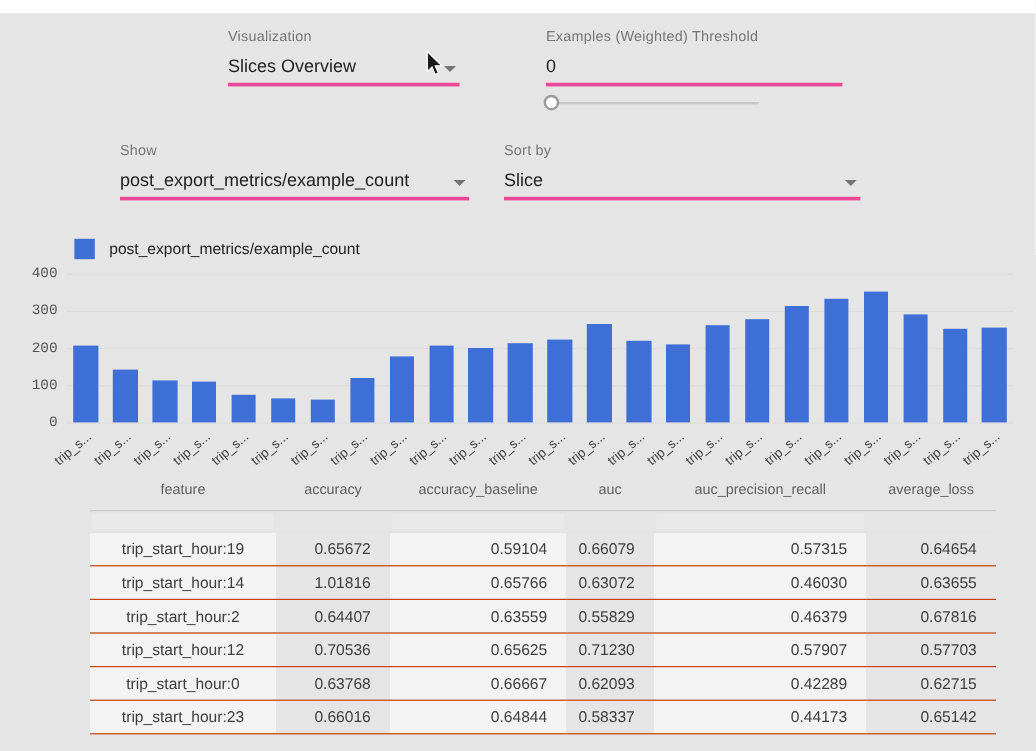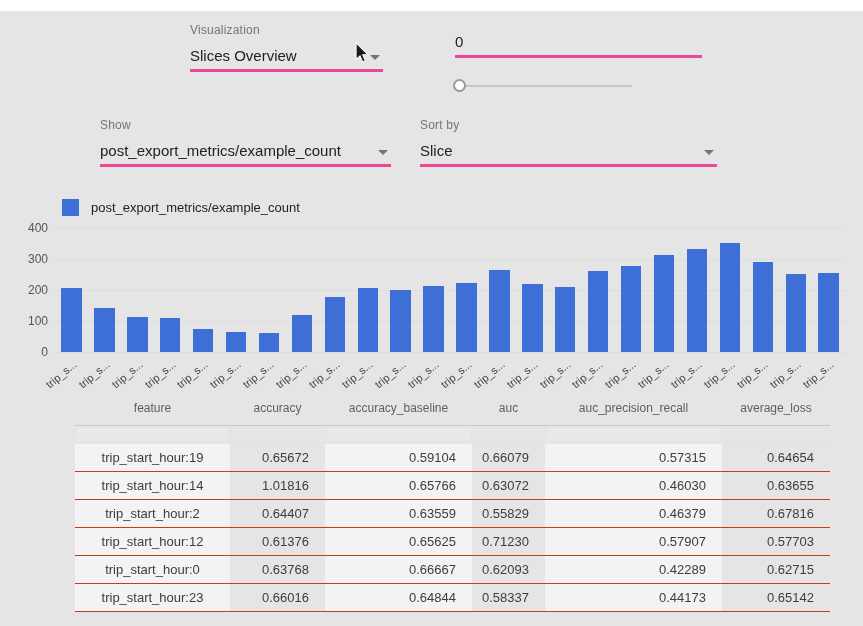--- a/index.html
+++ b/index.html
@@ -48,21 +48,21 @@
   }
   
   .cursor { position: absolute; left: 355px; top: 31px; z-index: 50; }
   
   .legend { position: absolute; left: 62px; top: 188px; display: flex; align-items: center; }
   .legend-swatch { width: 17px; height: 17px; background:#3e6fd7; }
   .legend-label { margin-left: 12px; font-size: 13px; color: #222; }
   .y-axis-labels { position: absolute; left: 8px; top: 217px; width: 40px; height: 124px; }
   .ytick {
     position: absolute; right: 0; transform: translateY(-50%);
-    font-size: 12px; color: #555;
+    font-size: 12px; color: #555; font-family: Liberation Mono, monospace;
   }
   .grid, .bar-group {
     position: absolute; left: 55px; top: 217px; width: 790px; height: 124px;
   }
   .gridline { position: absolute; left: 0; width: 100%; height: 1px; background: #dcdcdc; }
   .bar-group { display: flex; align-items: flex-end; z-index: 2; }
   .bar-slot { flex: 1; display: flex; justify-content: center; align-items: flex-end; height: 100%; }
   .bar { width: 62%; }
   .x-axis-labels {
     position: absolute; left: 55px; top: 346px; width: 790px; height: 46px;
@@ -103,20 +103,21 @@
 
   <div class="ctl ctl-visualization">
     <div class="ctl-label">Visualization</div>
     <div class="select">
       <span>Slices Overview</span>
       <span class="caret"></span>
     </div>
   </div>
 
   <div class="ctl ctl-threshold">
+    <div class="ctl-label">Examples (Weighted) Threshold</div>
     <div class="text-input">
       <span>0</span>
     </div>
   </div>
   <div class="slider">
     <div class="slider-knob"></div>
   </div>
 
   <div class="ctl ctl-show">
     <div class="ctl-label">Show</div>
@@ -351,21 +352,21 @@
         <tr>
           <td class="shade feature-cell">trip_start_hour:2</td>
           <td class="num-cell">0.64407</td>
           <td class="shade num-cell">0.63559</td>
           <td class="num-cell">0.55829</td>
           <td class="shade num-cell">0.46379</td>
           <td class="num-cell">0.67816</td>
         </tr>
         <tr>
           <td class="shade feature-cell">trip_start_hour:12</td>
-          <td class="num-cell">0.61376</td>
+          <td class="num-cell">0.70536</td>
           <td class="shade num-cell">0.65625</td>
           <td class="num-cell">0.71230</td>
           <td class="shade num-cell">0.57907</td>
           <td class="num-cell">0.57703</td>
         </tr>
         <tr>
           <td class="shade feature-cell">trip_start_hour:0</td>
           <td class="num-cell">0.63768</td>
           <td class="shade num-cell">0.66667</td>
           <td class="num-cell">0.62093</td>

